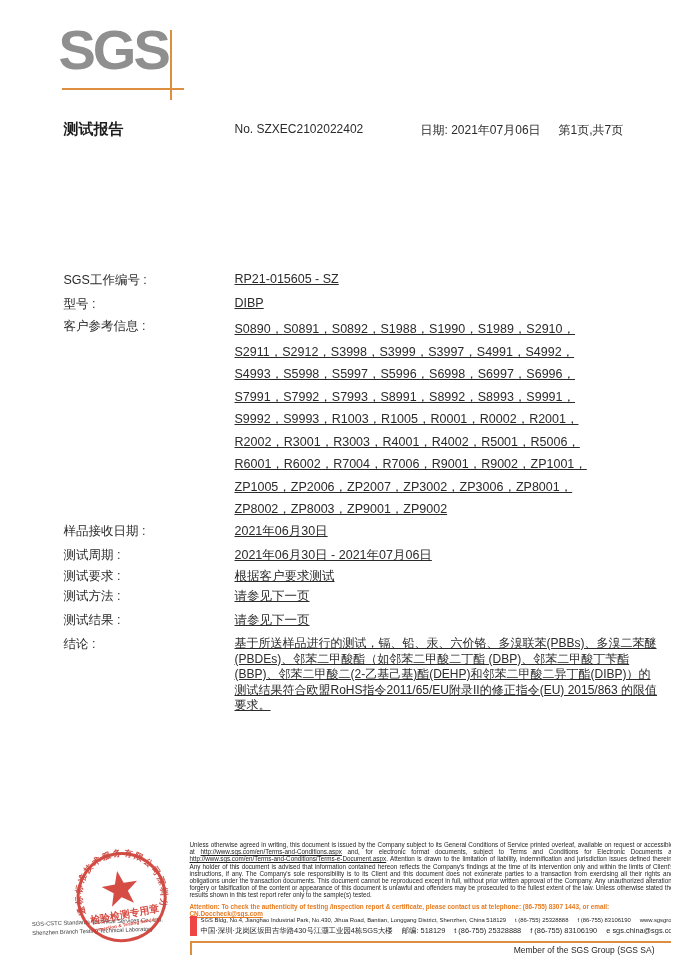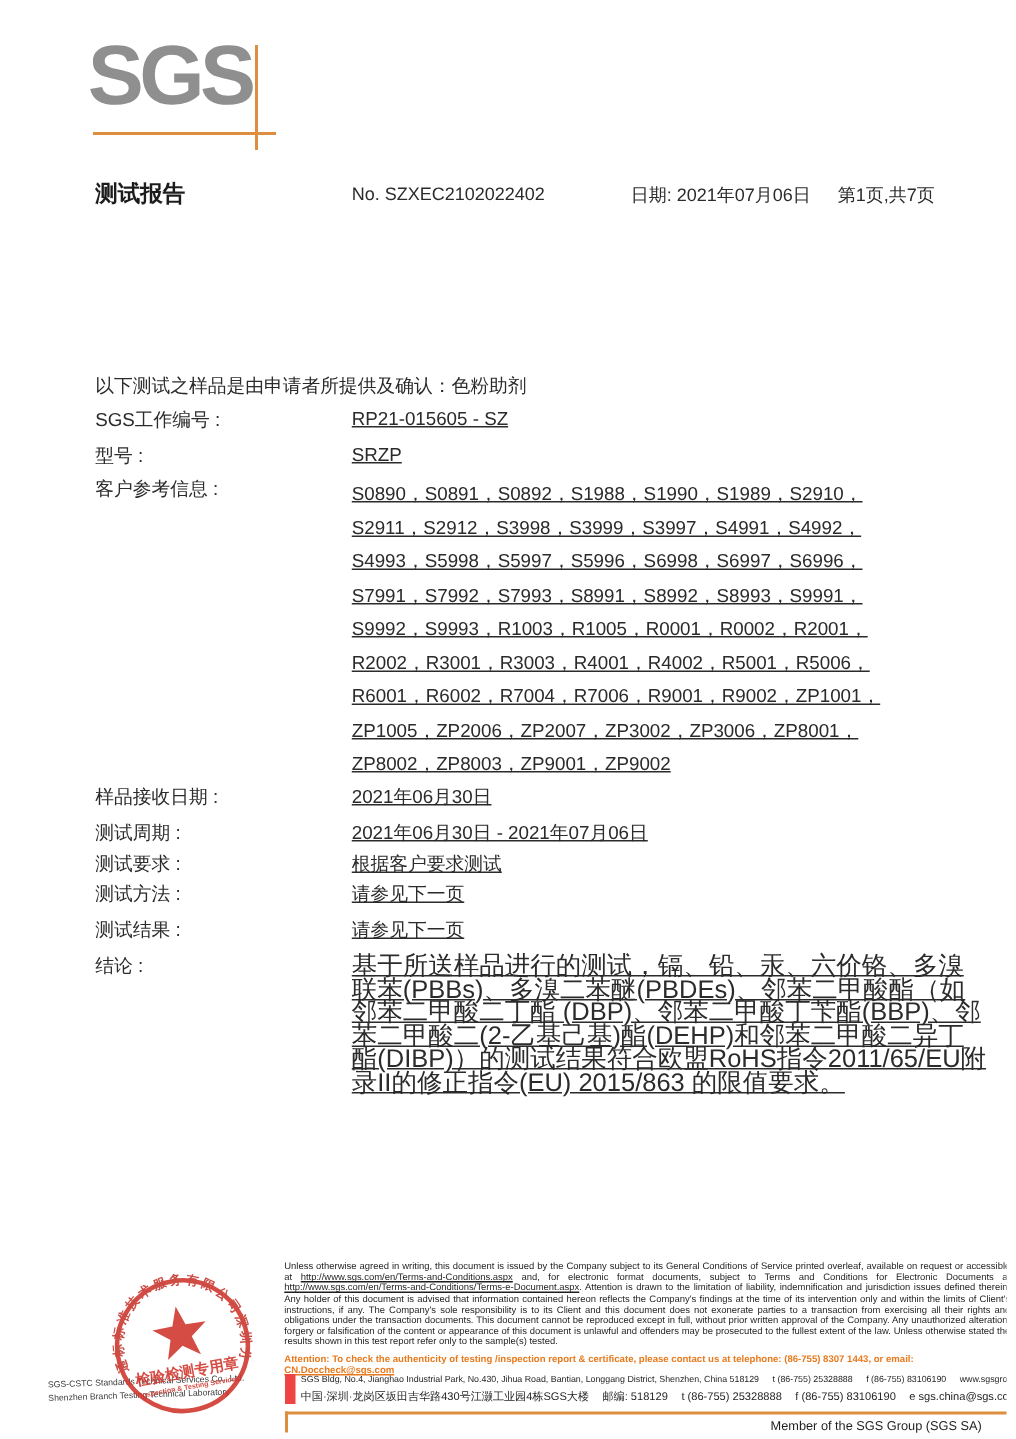--- a/index.html
+++ b/index.html
@@ -24,21 +24,21 @@
   .sample-stmt { position:absolute; left:57px; top:249px; font-size:12.5px; }
 
   
   .row { position:absolute; left:57px; width:600px; font-size:12.5px; }
   .row .lbl { position:absolute; left:0; top:0; white-space:nowrap;text-align:right; }
   .row .val { position:absolute; left:171px; top:0; width:424px;text-decoration:underline; }
   .pre-lines { white-space:pre-line; line-height:22.5px; }
   .r-job  { top:272px; } .r-model { top:296px; } .r-ref { top:318px; }
   .r-recv { top:523px; } .r-period{ top:547px; } .r-req { top:568px; }
   .r-meth { top:588px; } .r-res  { top:612px; } .r-conc{ top:636px; }
-  .conclusion-text { line-height:15.5px; font-size:17px; }
+  .conclusion-text { line-height:15.5px; font-size:12px; }
 
   
   .disclaimer { position:absolute; left:183px; top:841px; width:484px; font-size:6.3px;
                 line-height:7.2px; text-align:justify; color:#1f1f1f; }
   .disclaimer .link { text-decoration:underline; }
   .attention { position:absolute; left:183px; top:903px; width:484px; font-size:6.4px;
                line-height:7px; font-weight:700; color:#e87a1e; }
   .attention .link { text-decoration:underline; }
   .addr-block { position:absolute; left:183px; top:916px; width:494px; border-left:7px solid #ef4444;
                 padding-left:4px; color:#1f1f1f; }
@@ -64,29 +64,28 @@
   <div class="crop-v"></div>
 
   <div class="title-row">
     <span class="doc-title">测试报告</span>
     <span class="report-no">No. SZXEC2102022402</span>
     <span class="date-line">日期: 2021年07月06日</span>
     <span class="page-info">第1页,共7页</span>
   </div>
 
 
-  <div class="sample-stmt">以下测试之样品是由申请者所提供及确认：色粉助剂</div>
 
   <div class="row r-job">
     <span class="lbl">SGS工作编号 :</span>
     <span class="val">RP21-015605 - SZ</span>
   </div>
   <div class="row r-model">
     <span class="lbl">型号 :</span>
-    <span class="val">SRZP</span>
+    <span class="val">DIBP</span>
   </div>
   <div class="row r-ref">
     <span class="lbl">客户参考信息 :</span>
     <span class="val pre-lines">S0890，S0891，S0892，S1988，S1990，S1989，S2910，
 S2911，S2912，S3998，S3999，S3997，S4991，S4992，
 S4993，S5998，S5997，S5996，S6998，S6997，S6996，
 S7991，S7992，S7993，S8991，S8992，S8993，S9991，
 S9992，S9993，R1003，R1005，R0001，R0002，R2001，
 R2002，R3001，R3003，R4001，R4002，R5001，R5006，
 R6001，R6002，R7004，R7006，R9001，R9002，ZP1001，

